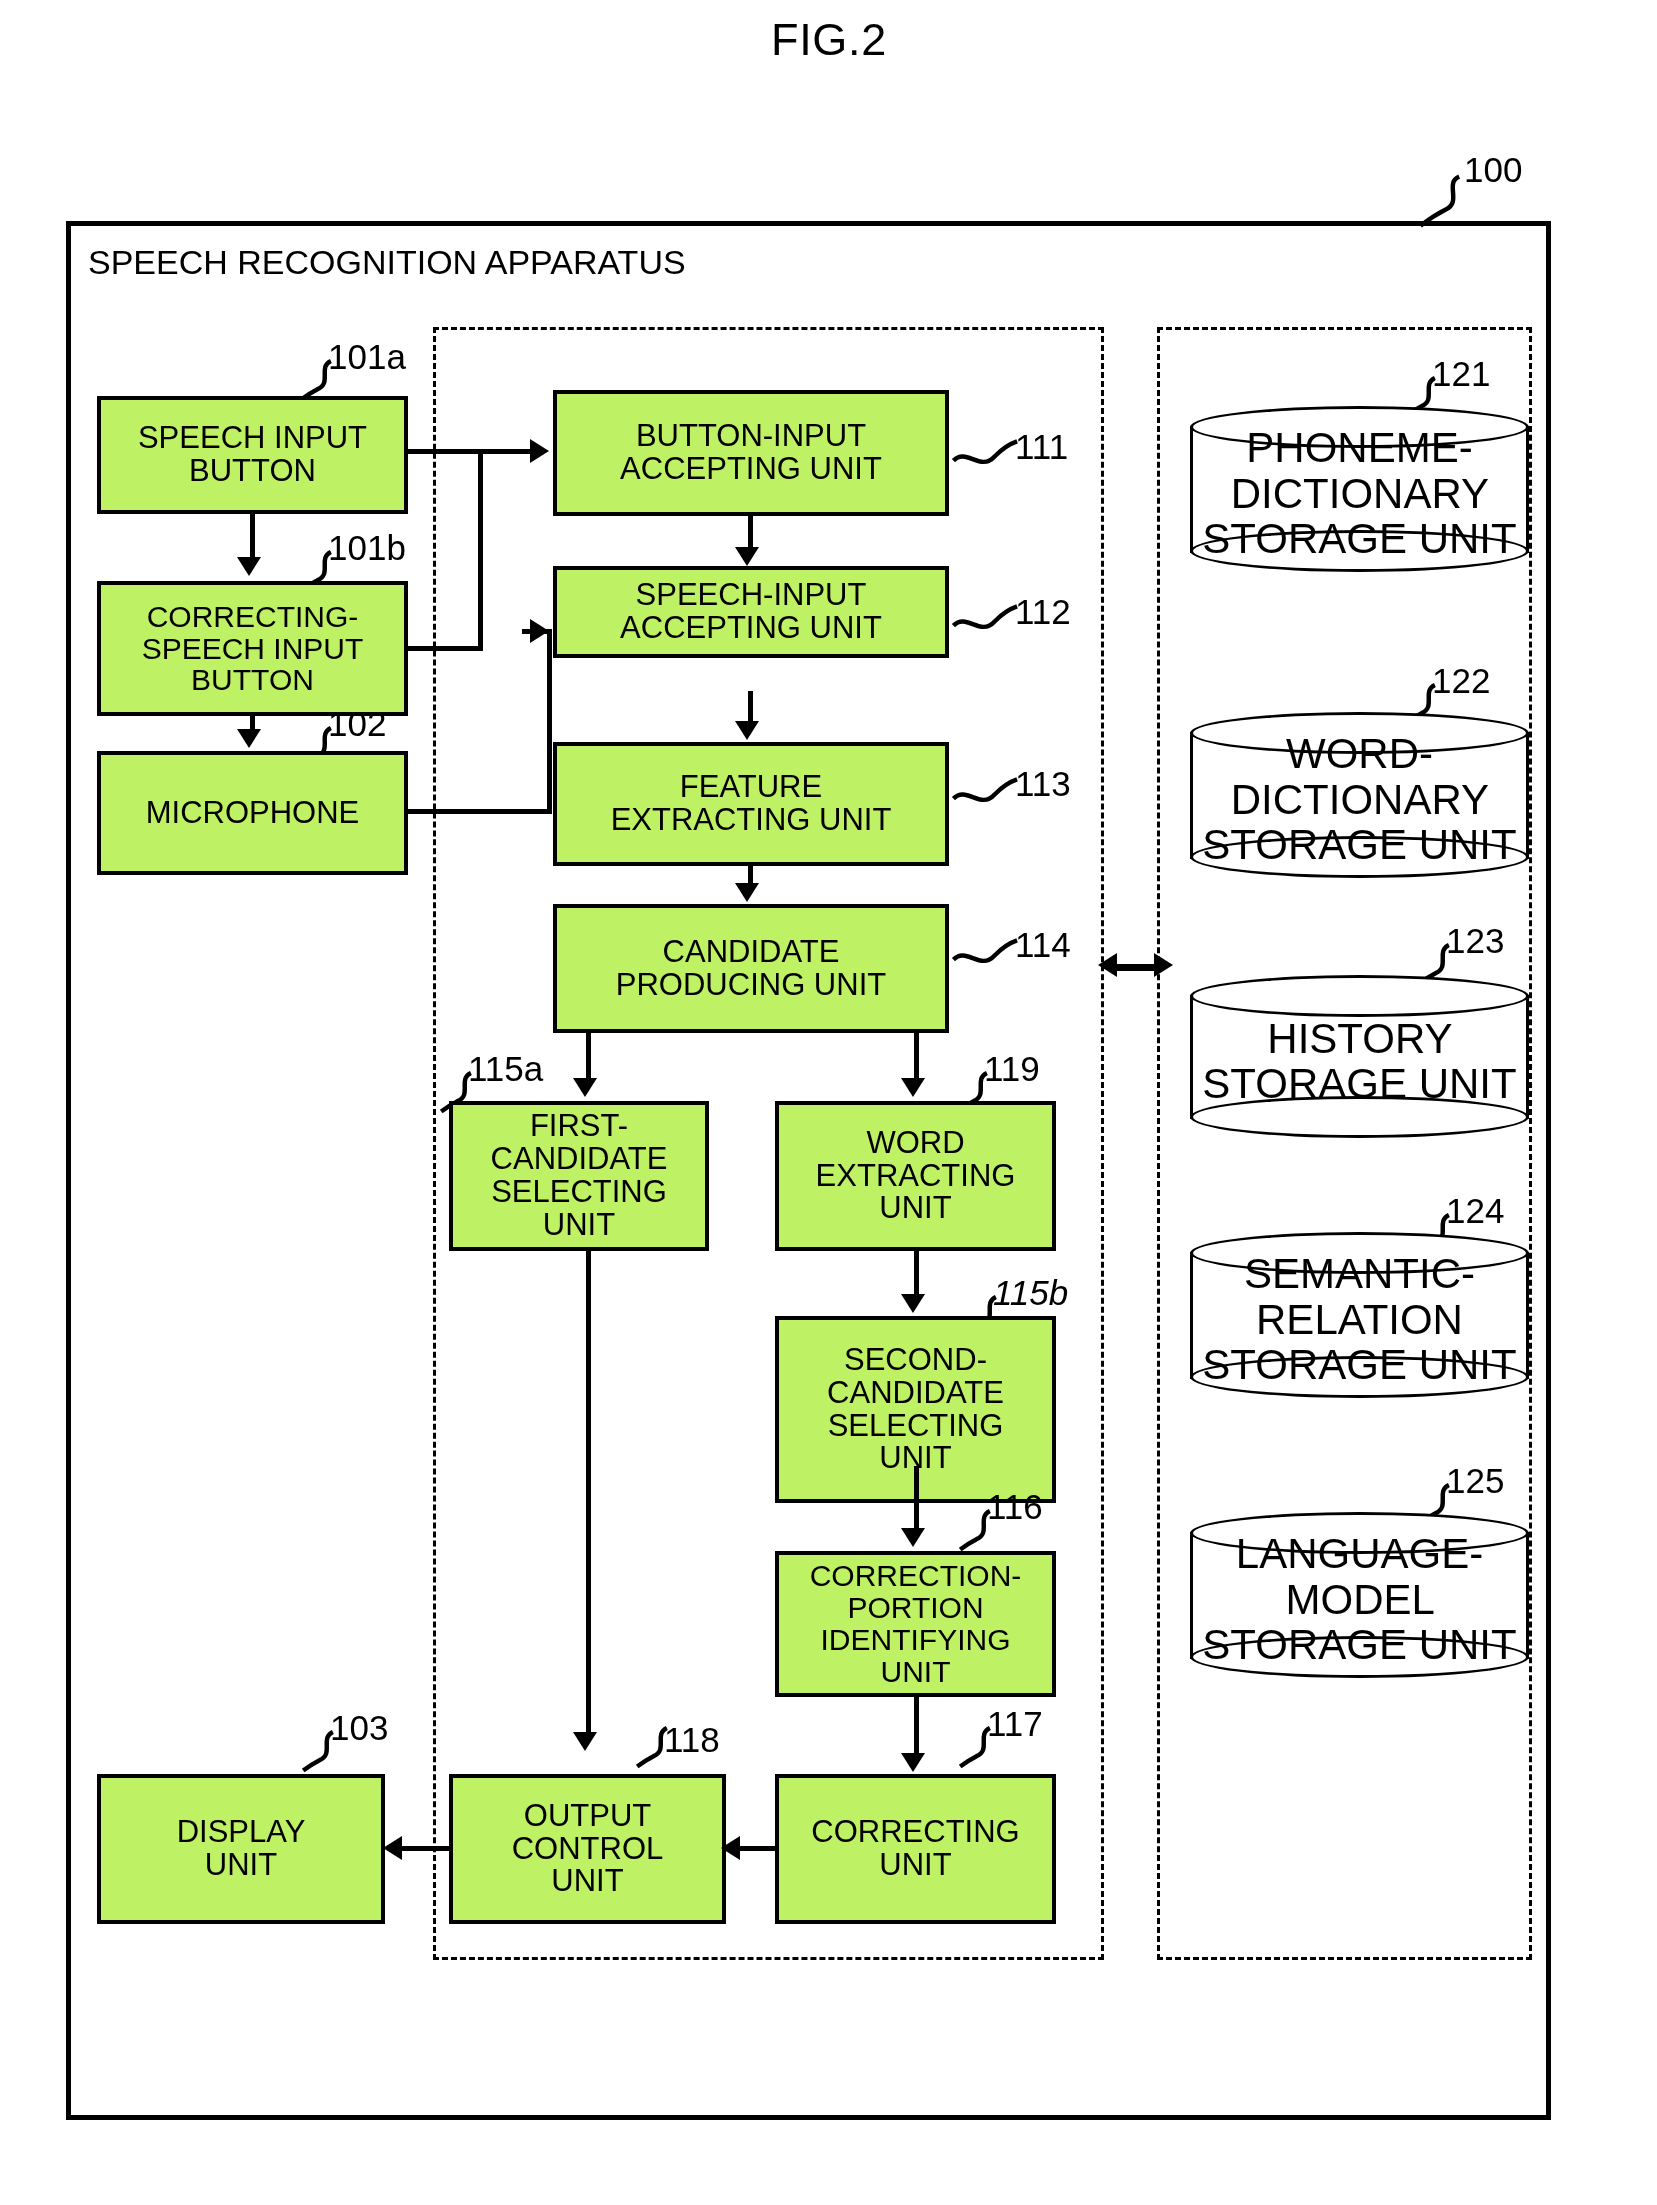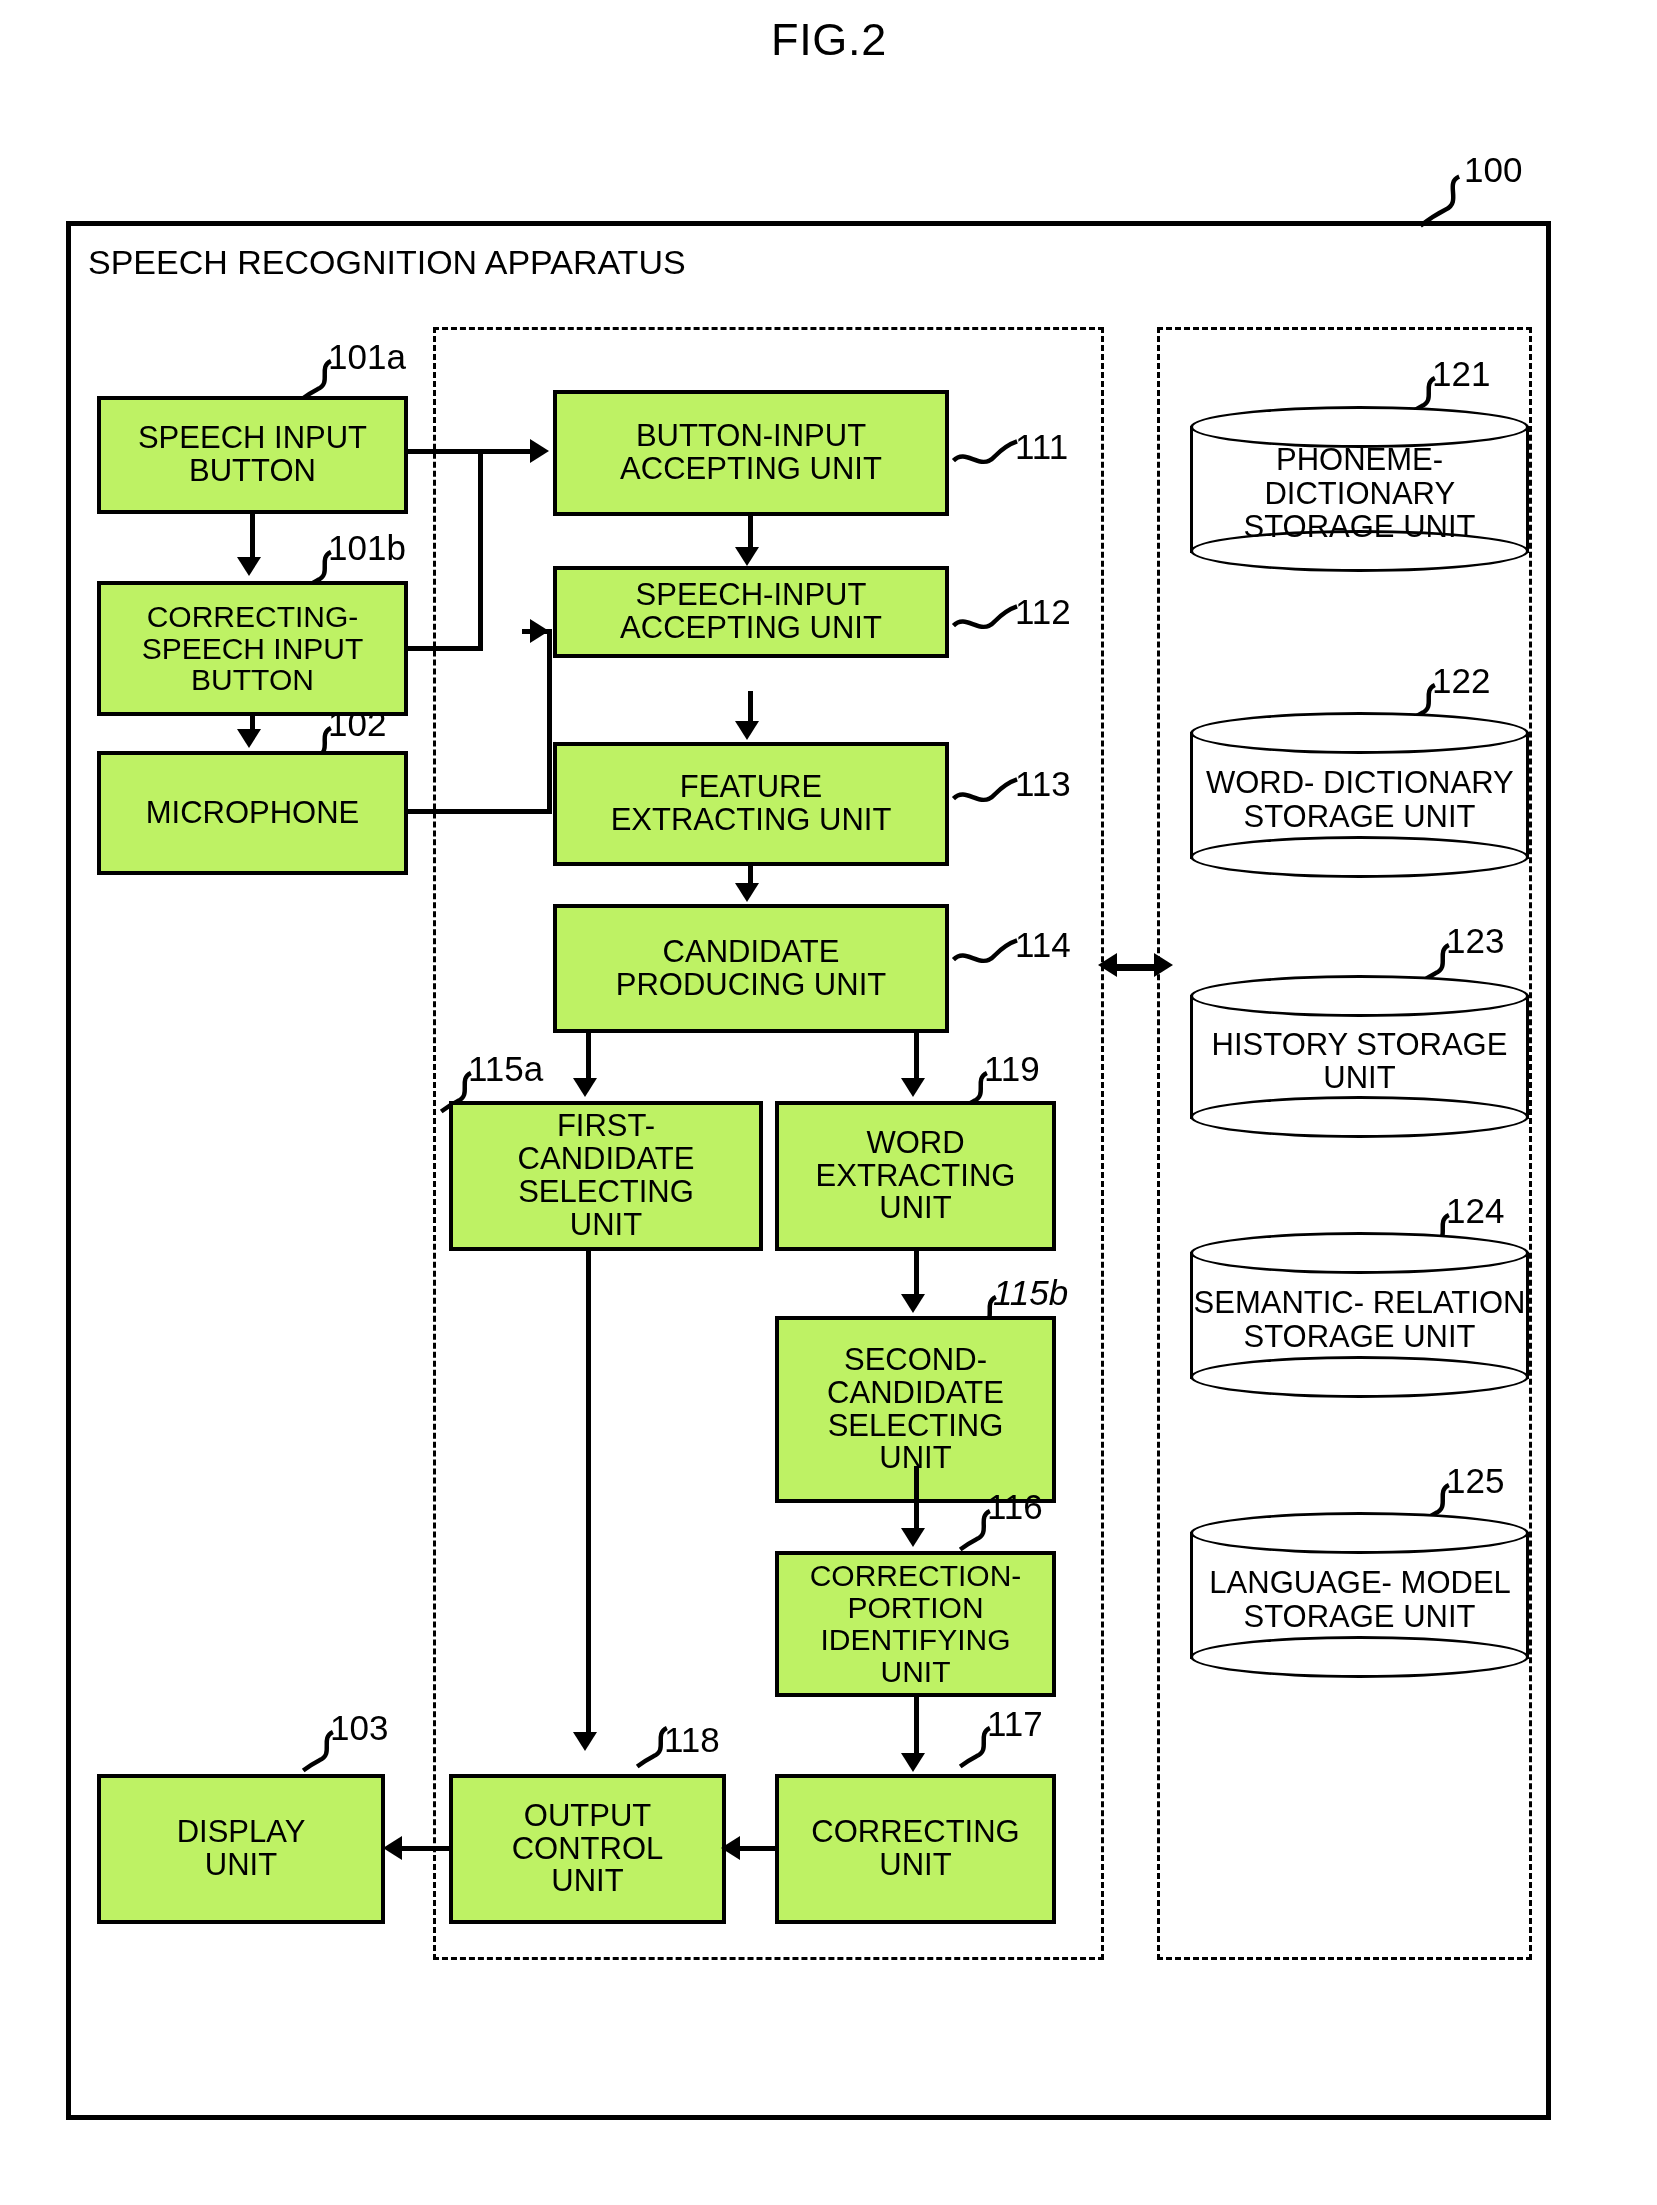--- a/index.html
+++ b/index.html
@@ -111,21 +111,21 @@
   .cyl-label {
     position: absolute;
     left: 0;
     width: 100%;
     top: 30px;
     bottom: 21px;
     display: flex;
     align-items: center;
     justify-content: center;
     text-align: center;
-    font-size: 31px;
+    font-size: 42px;
     line-height: 1.08;
     z-index: 4;
   }
   
   .ref {
     position: absolute;
     font-size: 35px;
     white-space: nowrap;
   }
   .ref-hook {
@@ -260,21 +260,21 @@
     <span>
       <span>CANDIDATE</span>
       <span>PRODUCING UNIT</span>
     </span>
   </div>
 
   <div class="ref" style="left:468px; top:1049px;">115a</div>
   <svg class="ref-hook" style="left:438px; top:1070px;" width="45" height="46" viewBox="0 0 60 62">
     <path d="M44,4 C26,12 46,34 26,42 C18,46 12,50 4,56" stroke="#000" stroke-width="6" fill="none"></path>
   </svg>
-  <div class="block" id="blk-115a" style="left:449px; top:1101px; width:314px; height:150px;">
+  <div class="block" id="blk-115a" style="left:449px; top:1101px; width:260px; height:150px;">
     <span>
       <span>FIRST-</span>
       <span>CANDIDATE</span>
       <span>SELECTING</span>
       <span>UNIT</span>
     </span>
   </div>
 
   <div class="ref" style="left:984px; top:1049px;">119</div>
   <svg class="ref-hook" style="left:954px; top:1070px;" width="45" height="46" viewBox="0 0 60 62">

